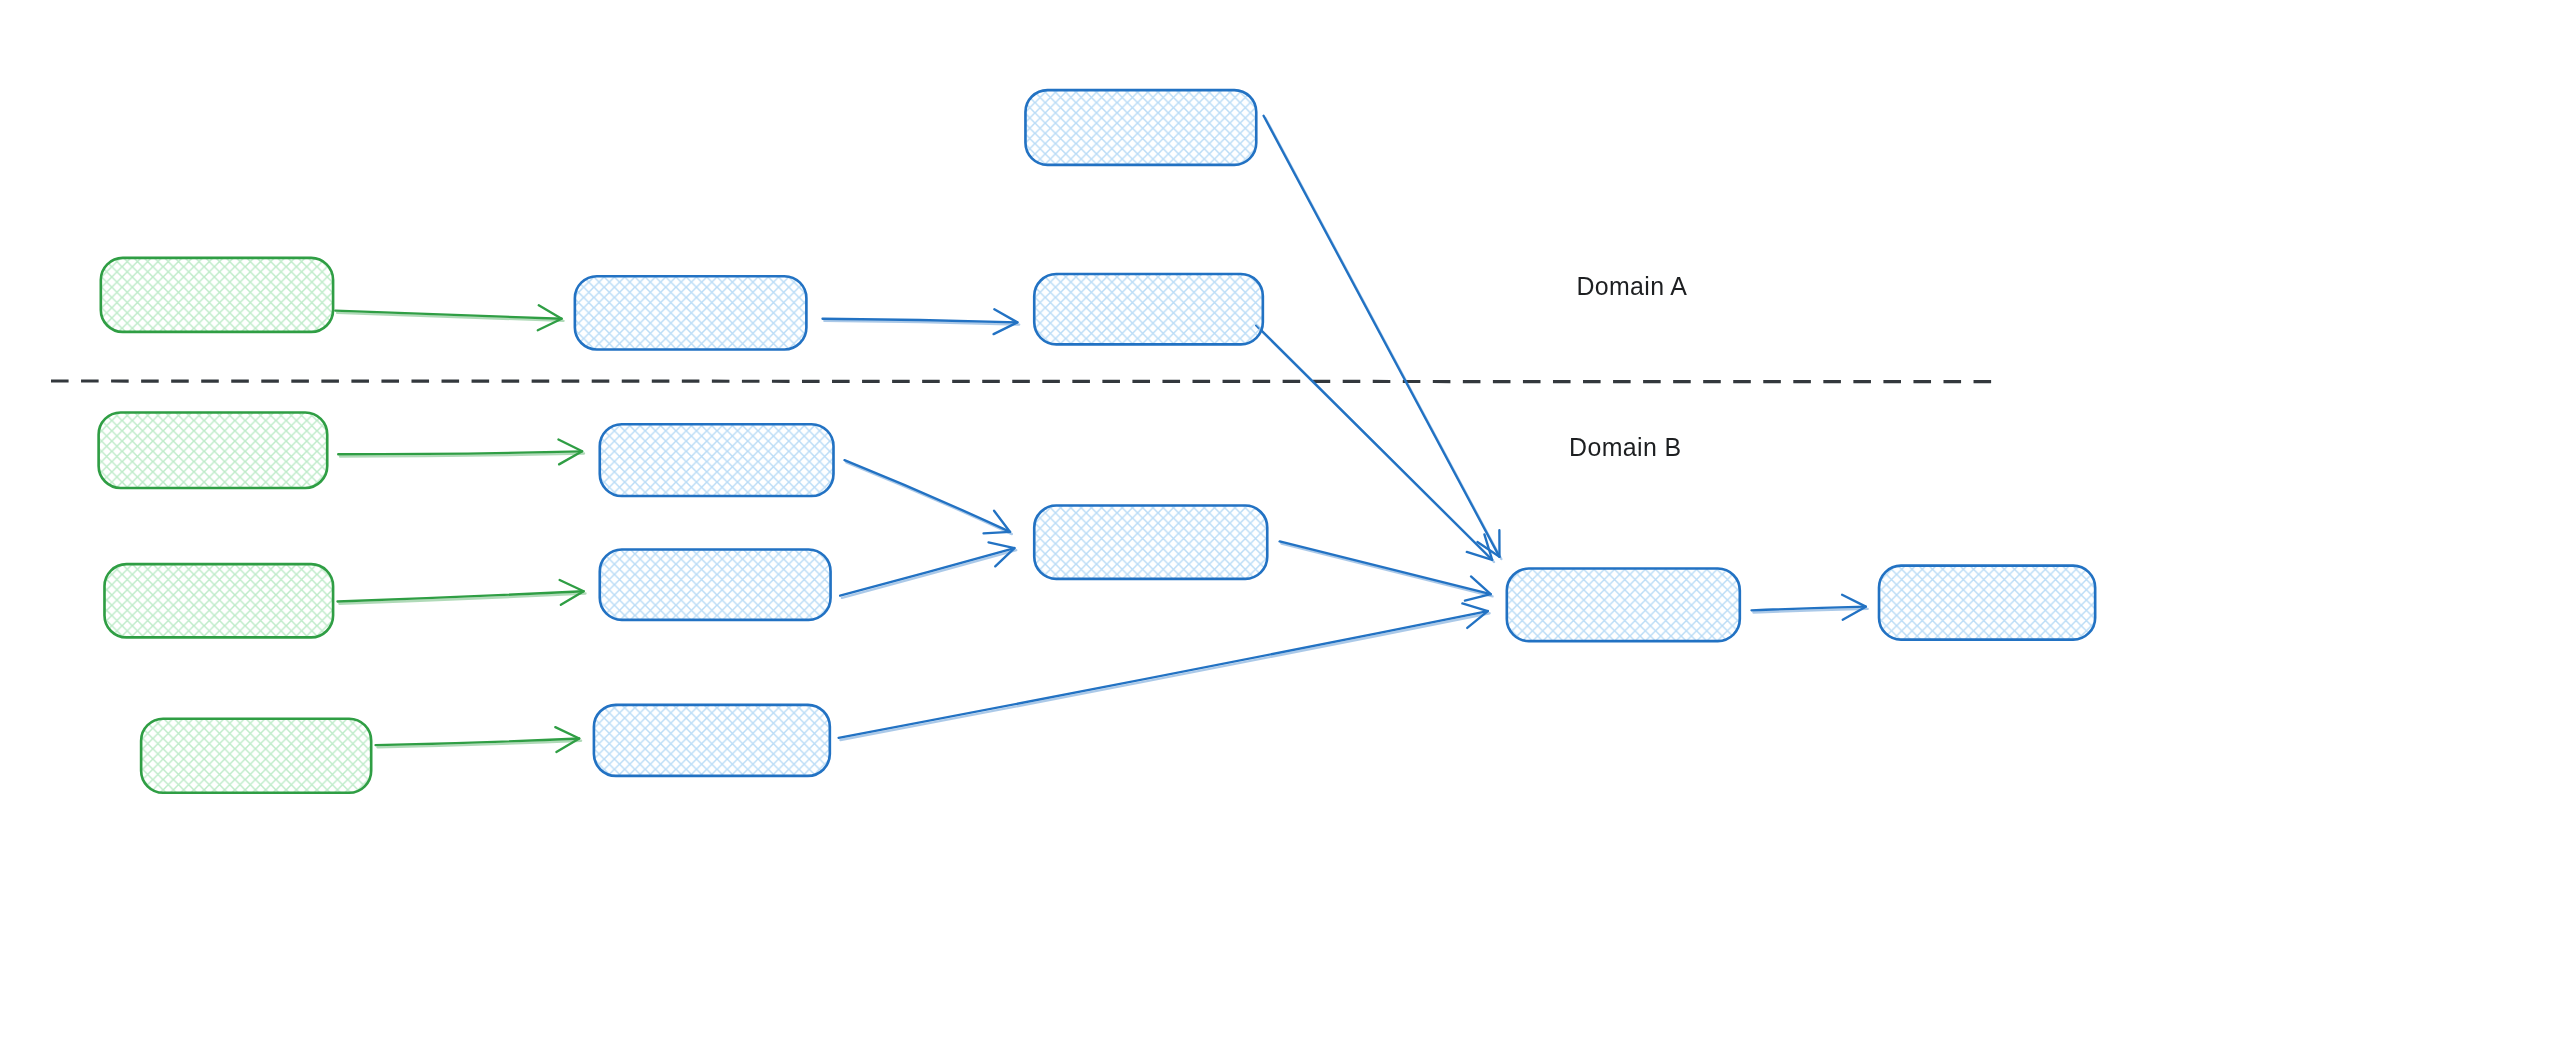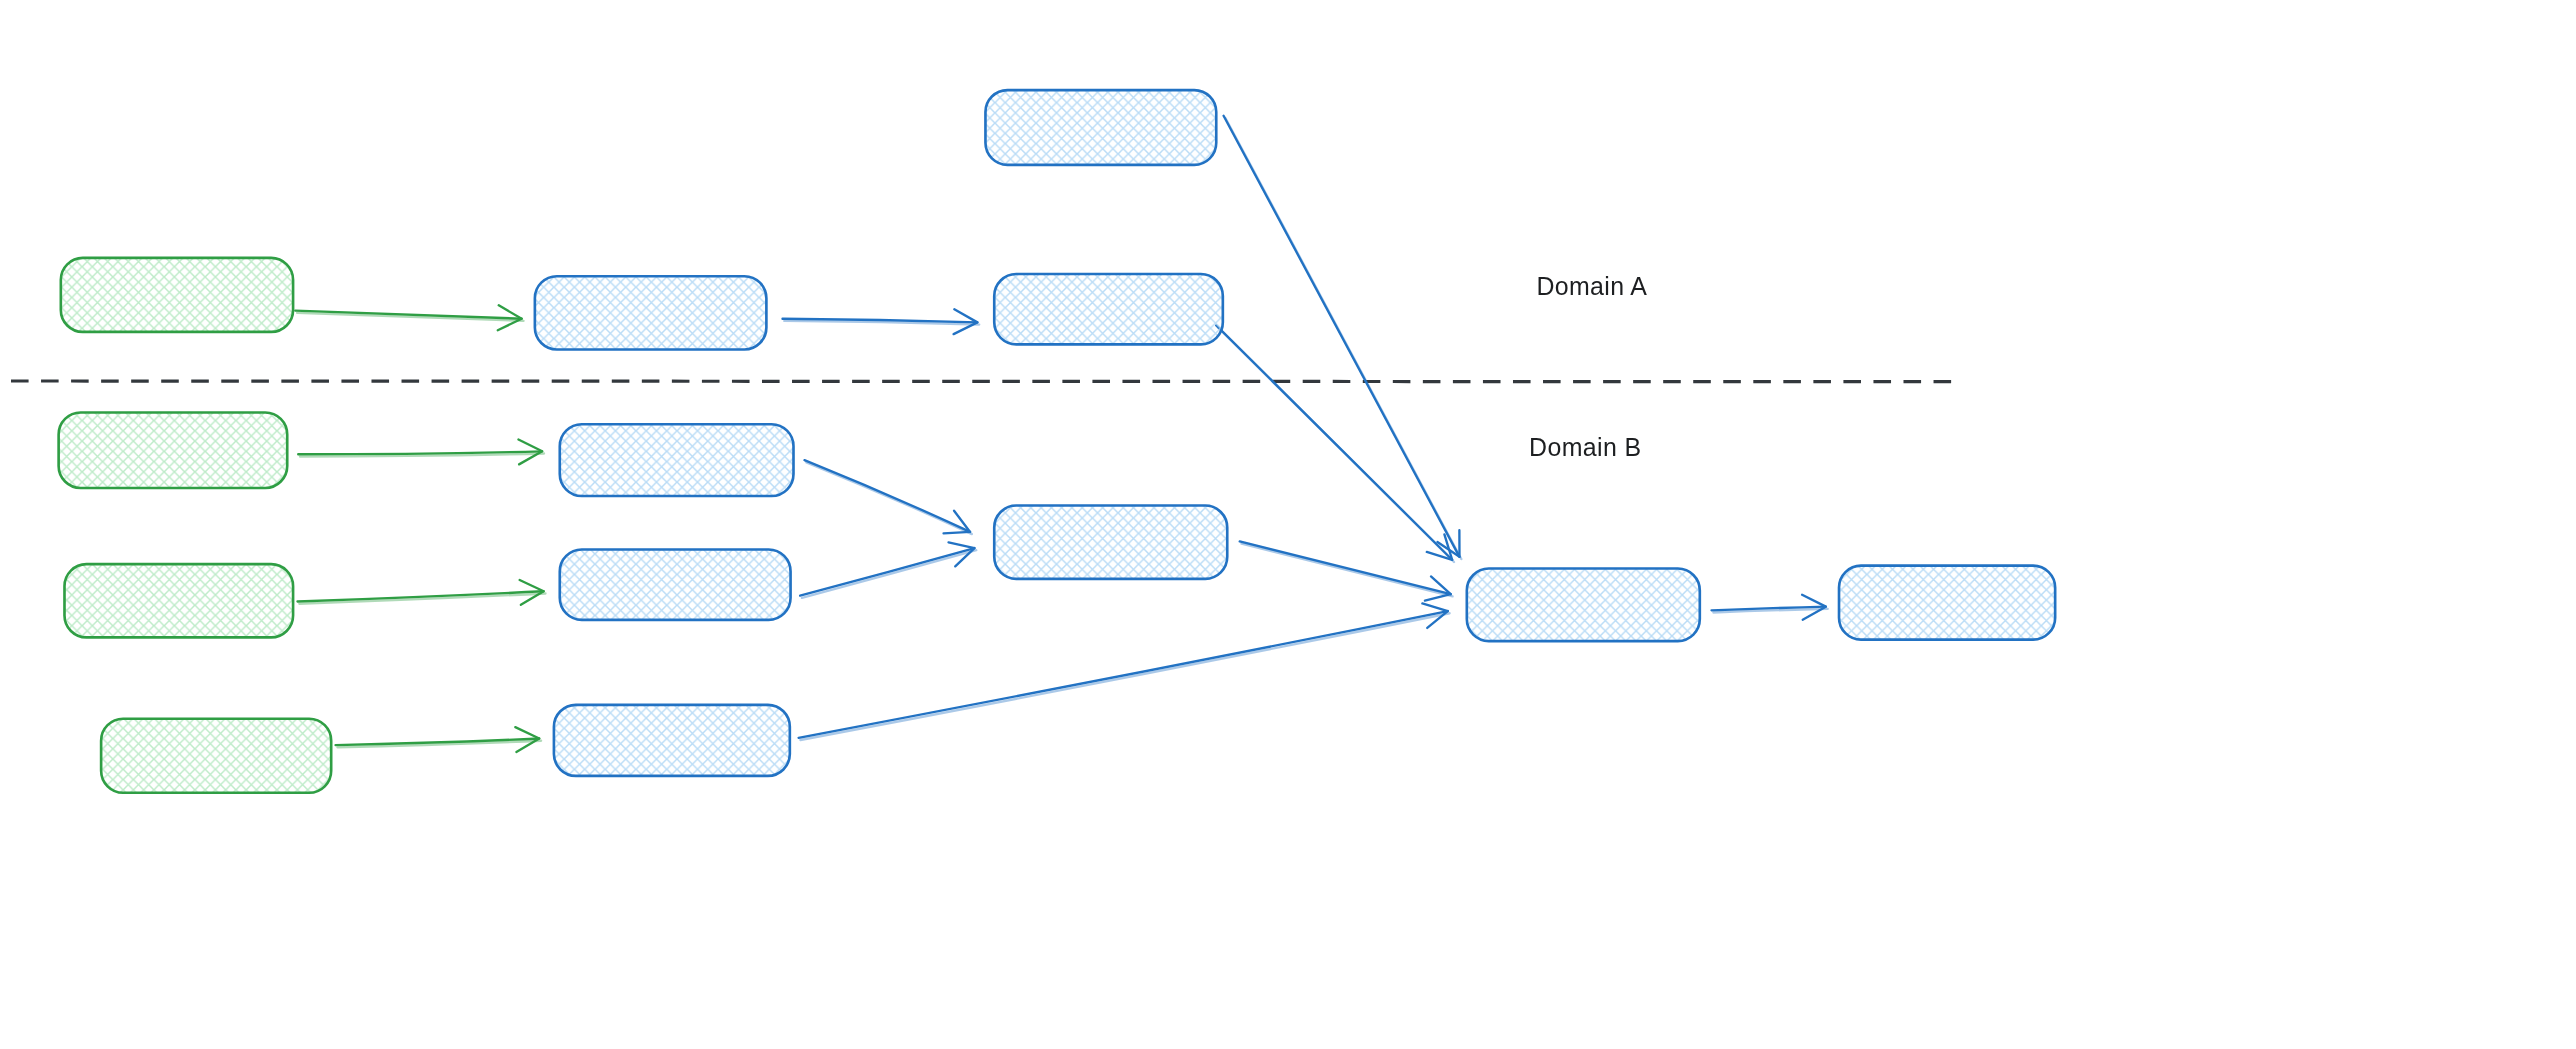--- a/index.html
+++ b/index.html
@@ -1,21 +1,21 @@
 <!DOCTYPE html>
 <html style="--green-stroke: #2f9e44; --green-hatch: #b7e9c3; --blue-stroke: #2272c3; --blue-hatch: #b3d9f6; --divider: #33383d; --label: #1d1f21; --background: #ffffff;font-size:14.4px"><head>
 <meta charset="utf-8">
 <style>
   :root{
     --green-stroke:#2f9e44; --green-hatch:#b7e9c3;
     --blue-stroke:#2272c3;  --blue-hatch:#b3d9f6;
     --divider:#33383d; --label:#1d1f21; --background:#ffffff;
   }
   html,body{margin:0;padding:0;background:var(--background,#fff);}
-  .canvas-wrap{width:2094px;max-width:100%;}
+  .canvas-wrap{width:2094px;max-width:100%;padding-left:40px;}
   svg{display:block;width:100%;height:auto;background:var(--background,#fff);}
   .node{stroke-width:3.6;stroke-linejoin:round;}
   .node.green{stroke:var(--green-stroke,#2f9e44);fill:url(#hatchGreen);}
   .node.blue{stroke:var(--blue-stroke,#2272c3);fill:url(#hatchBlue);}
   .edge{fill:none;stroke-width:3.2;stroke-linecap:round;}
   .edge.green{stroke:var(--green-stroke,#2f9e44);}
   .edge.blue{stroke:var(--blue-stroke,#2272c3);}
   .divider{fill:none;stroke:var(--divider,#33383d);stroke-width:4.4;
            stroke-dasharray:24 17;stroke-linecap:butt;}
   .domain-label{font-family:"Liberation Sans","DejaVu Sans",sans-serif;

